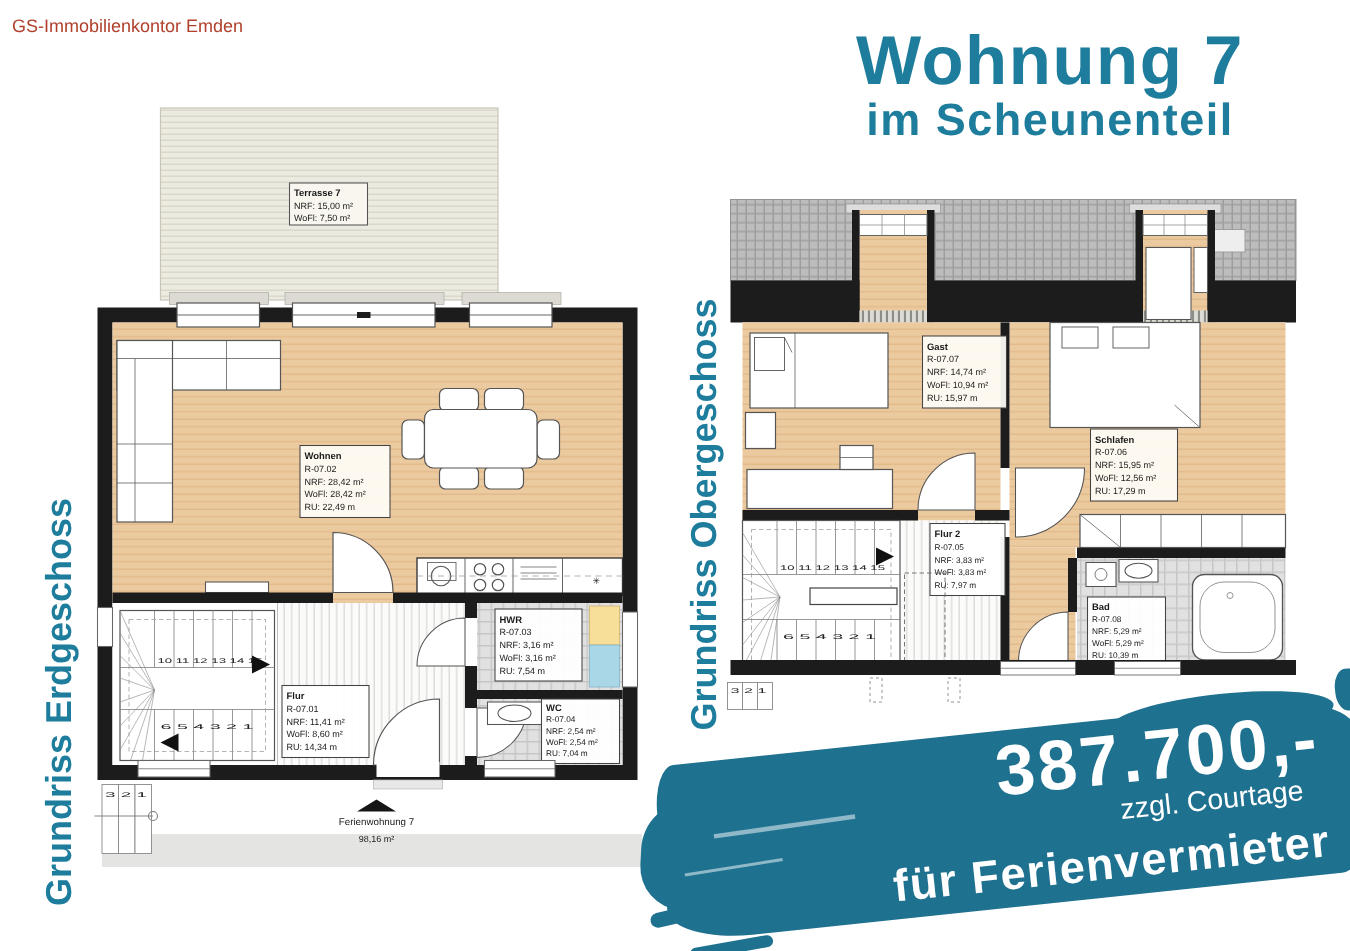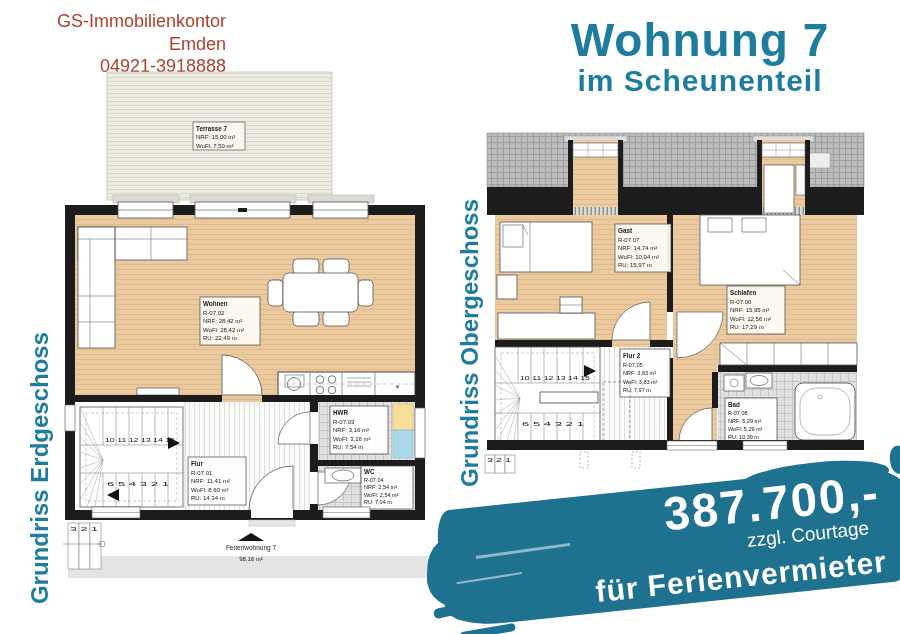--- a/index.html
+++ b/index.html
@@ -1,20 +1,20 @@
 <!DOCTYPE html>
 <html><head>
 <meta charset="utf-8">
 <style>
   html,body{margin:0;padding:0;width:900px;height:634px;background:#fff;overflow:hidden;
     font-family:"Liberation Sans",sans-serif;position:relative;}
   .abs{position:absolute;}
   
-  .brand{left:8px;top:10px;width:218px;text-align:right;color:var(--brand,#b0402c);
-    font-size:18px;line-height:1.25;}
+  .brand{left:8px;top:10px;width:218px;text-align:left;color:var(--brand,#b0402c);
+    font-size:12px;line-height:1.25;}
   
   .title{left:490px;top:16px;width:420px;text-align:center;color:var(--accent,#1e7d9c);font-weight:bold;}
   .title .t1{font-size:46px;letter-spacing:1px;line-height:1.05;}
   .title .t2{font-size:30px;letter-spacing:1px;}
   
   .vlabel{color:var(--accent,#1e7d9c);font-weight:bold;font-size:24px;white-space:nowrap;
     width:290px;height:30px;text-align:center;transform:rotate(-90deg);}
   .vlabel.gf{left:-104px;top:453px;}
   .vlabel.og{left:326px;top:328px;}
   
@@ -43,21 +43,20 @@
   .btxt{position:absolute;right:28px;top:28px;text-align:right;color:#fff;z-index:2;}
   .price{font-size:47px;font-weight:bold;letter-spacing:2px;line-height:1;}
   .note{font-size:19px;margin:1px 14px 0 0;}
   .aud{font-size:30px;font-weight:bold;letter-spacing:1px;margin-top:7px;}
 </style>
 </head>
 <body style="--accent: #1e7d9c; --banner: #1f7190; --brand: #b0402c;">
 
 <div class="abs brand">
   <div>GS-Immobilienkontor Emden</div>
-  <div>04921-3918888</div>
 </div>
 
 <div class="abs title">
   <div class="t1">Wohnung 7</div>
   <div class="t2">im Scheunenteil</div>
 </div>
 
 <div class="abs vlabel gf">Grundriss Erdgeschoss</div>
 <div class="abs vlabel og">Grundriss Obergeschoss</div>
 

